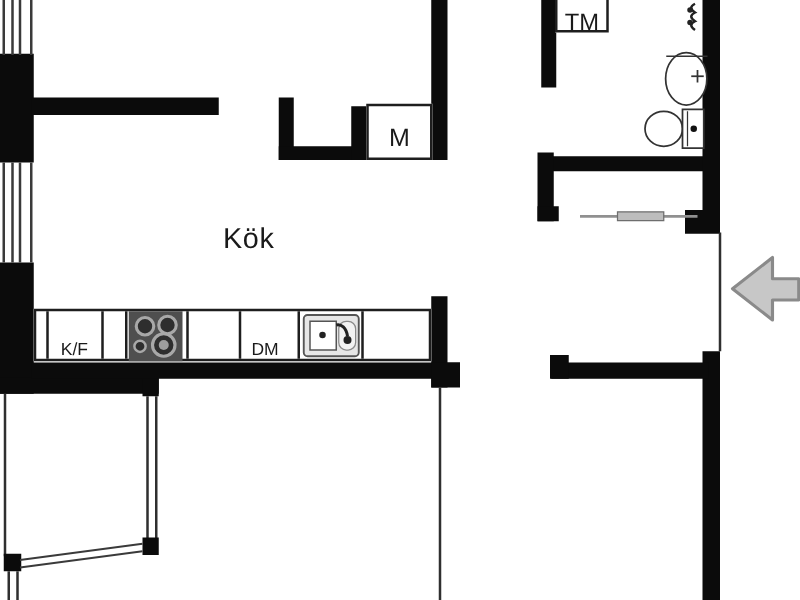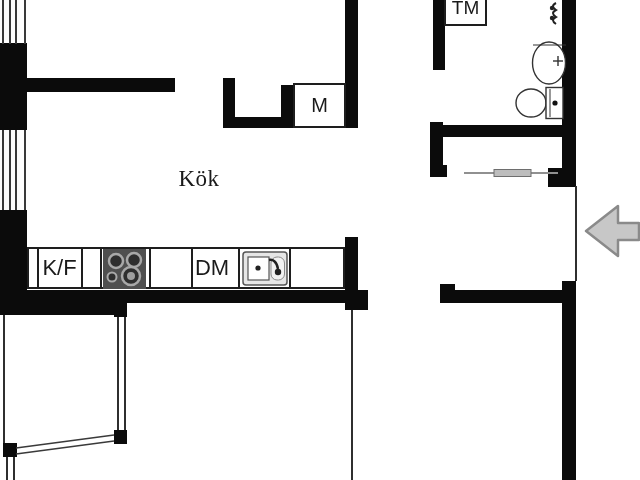--- a/index.html
+++ b/index.html
@@ -3,23 +3,23 @@
 <meta charset="utf-8">
 <style>
   html,body{margin:0;padding:0;background:#fff;}
   #canvas{
     position:relative;width:640px;height:480px;background:#ffffff;
     overflow:hidden;font-family:"Liberation Sans","DejaVu Sans",sans-serif;
   }
   .wall{position:absolute;background:#0b0b0b;}
   .tl{position:absolute;background:#2f2f2f;}         
   .gl{position:absolute;background:#3a3a3a;}         
-  .label{position:absolute;color:#1a1a1a;display:flex;align-items:center;justify-content:center;white-space:nowrap;}
-  .room-label{font-size:22px;letter-spacing:0.5px;font-family:Liberation Serif, serif;}
-  .appl-label{font-size:22px;}
+  .label{position:absolute;color:#1a1a1a;display:flex;align-items:center;justify-content:center;white-space:nowrap;margin-top:11px;}
+  .room-label{font-size:22px;letter-spacing:0.5px;}
+  .appl-label{font-size:14px;}
   .box{position:absolute;border:2px solid #1e1e1e;background:#fff;box-sizing:border-box;}
   .counter{position:absolute;left:27px;top:247px;width:318px;height:42px;
     border:2px solid #1e1e1e;background:#fff;box-sizing:border-box;}
   .cdiv{position:absolute;top:0;bottom:0;width:2px;background:#1e1e1e;}
   .stove{position:absolute;left:103px;top:249px;width:43px;height:40px;background:#4f4f4f;}
   #svg-layer{position:absolute;left:0;top:0;width:640px;height:480px;pointer-events:none;}
 </style>
 </head>
 <body>
 

